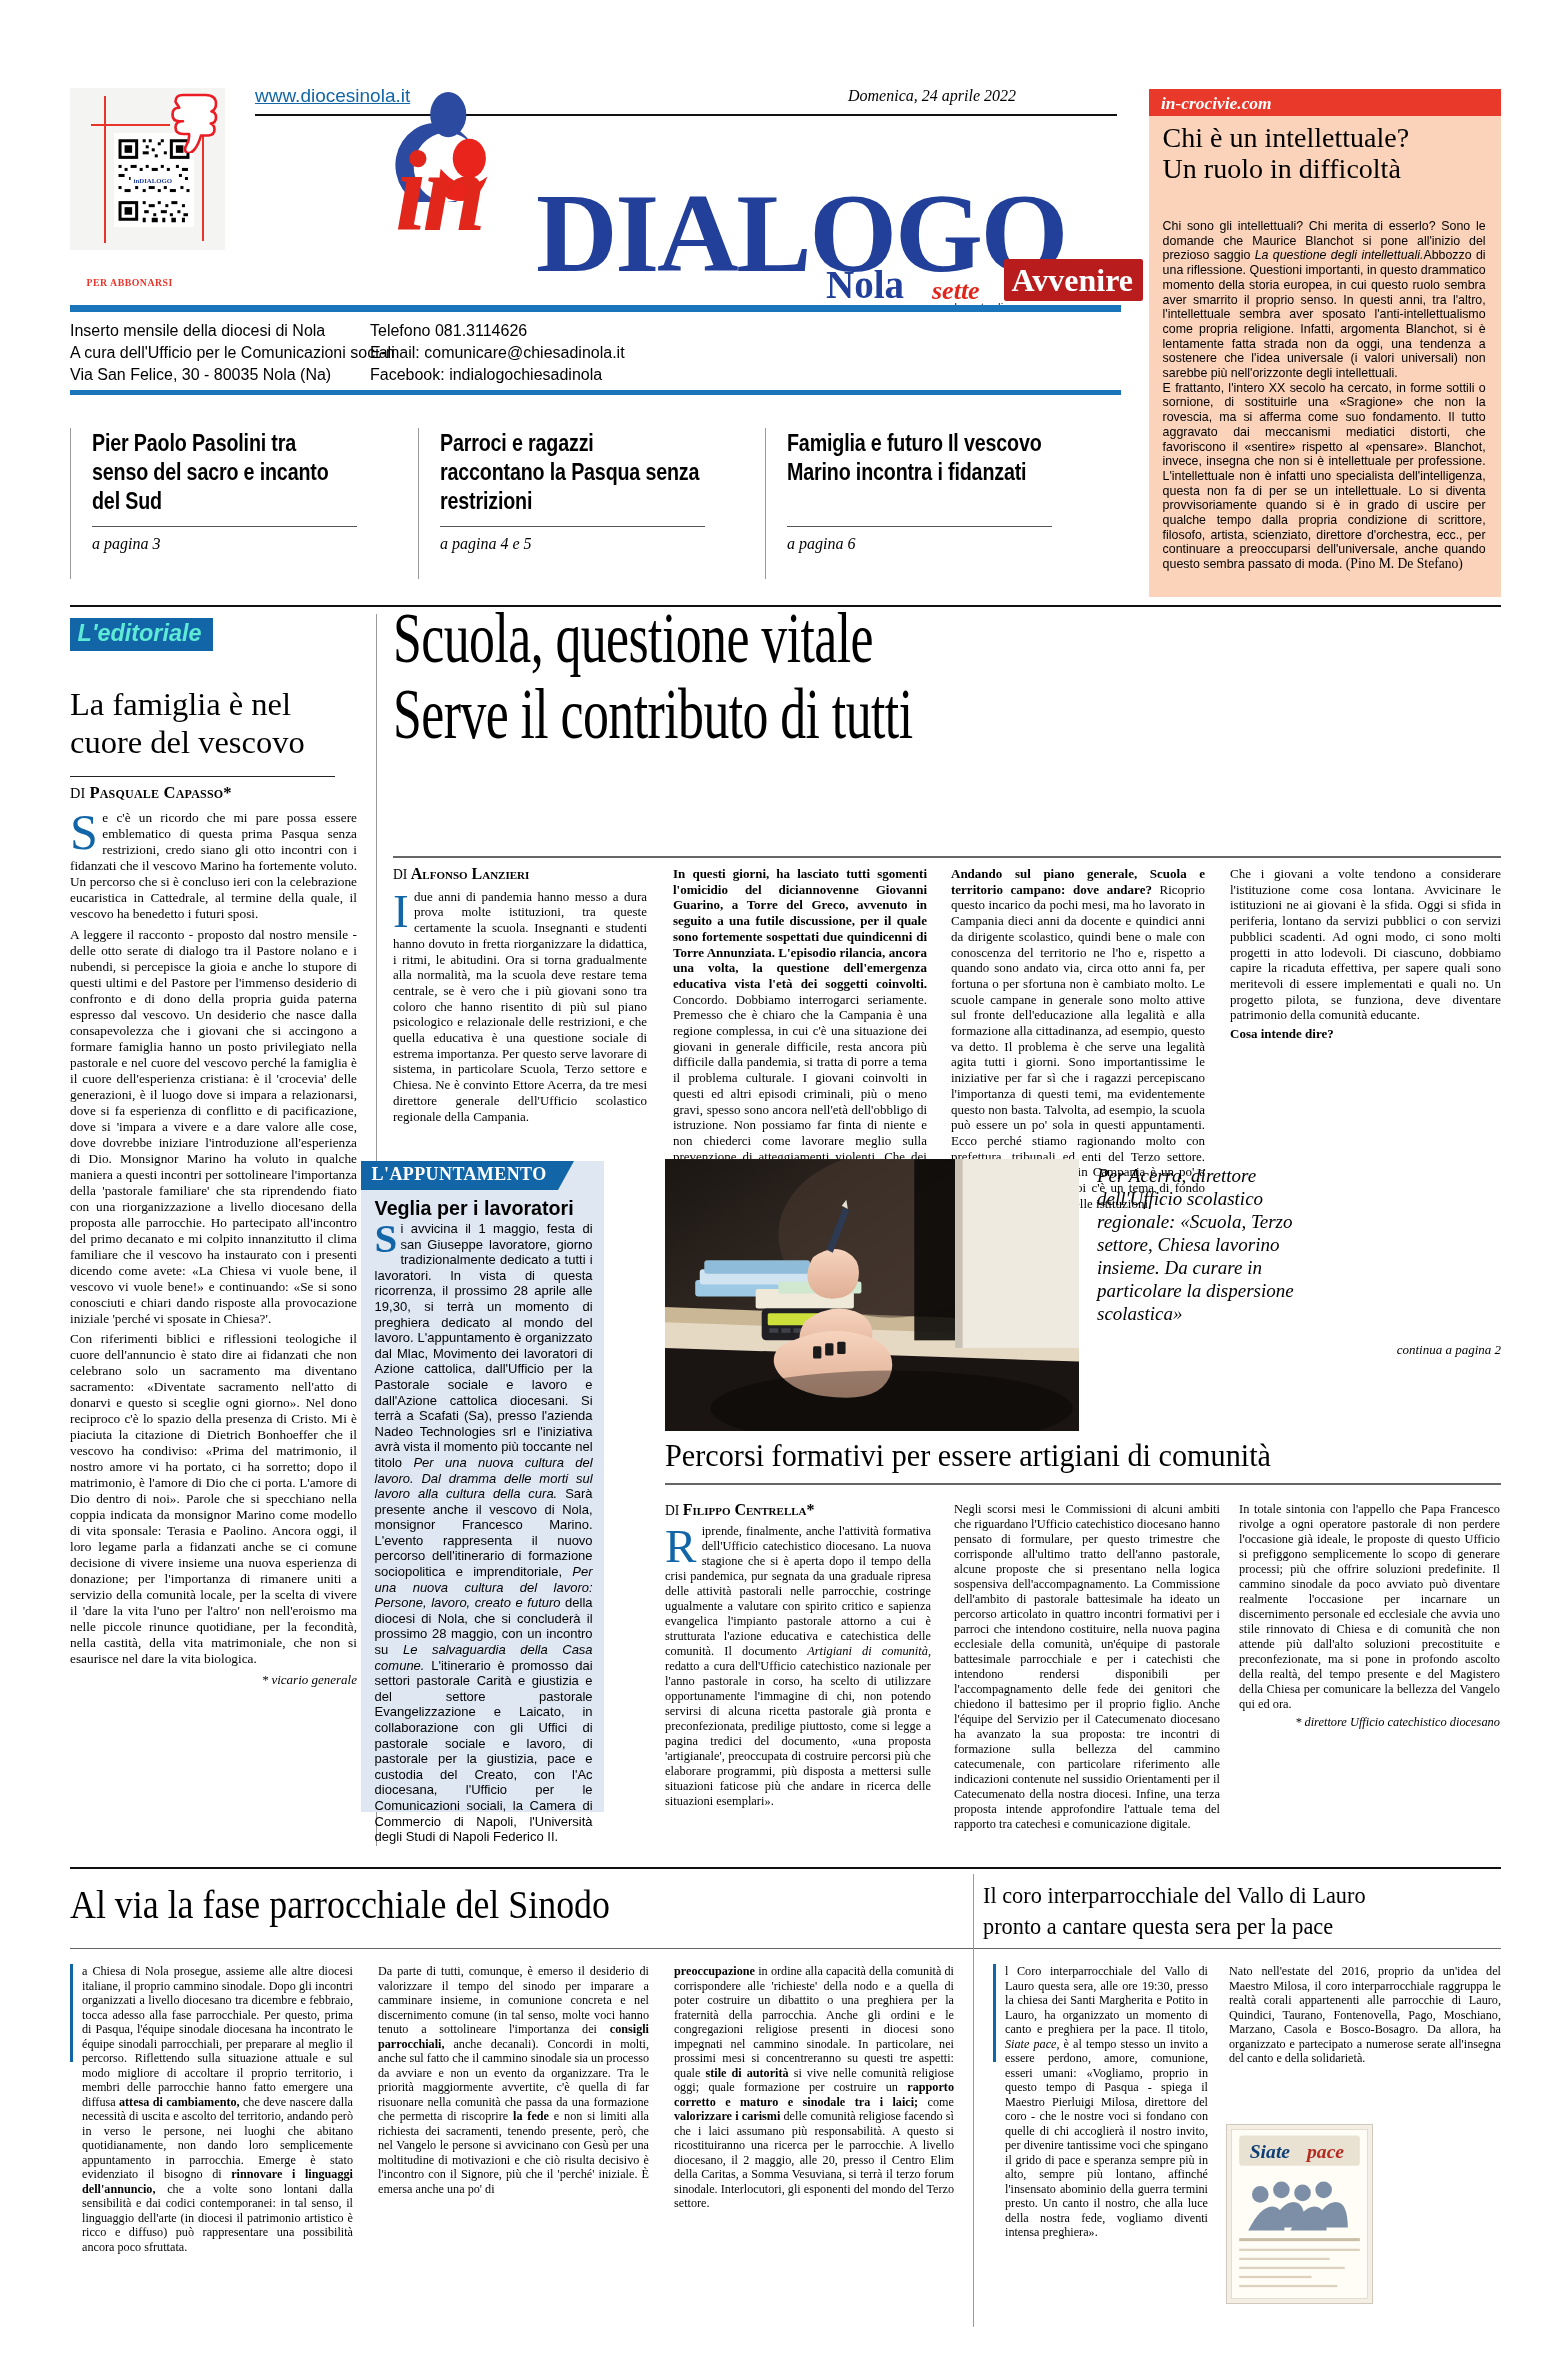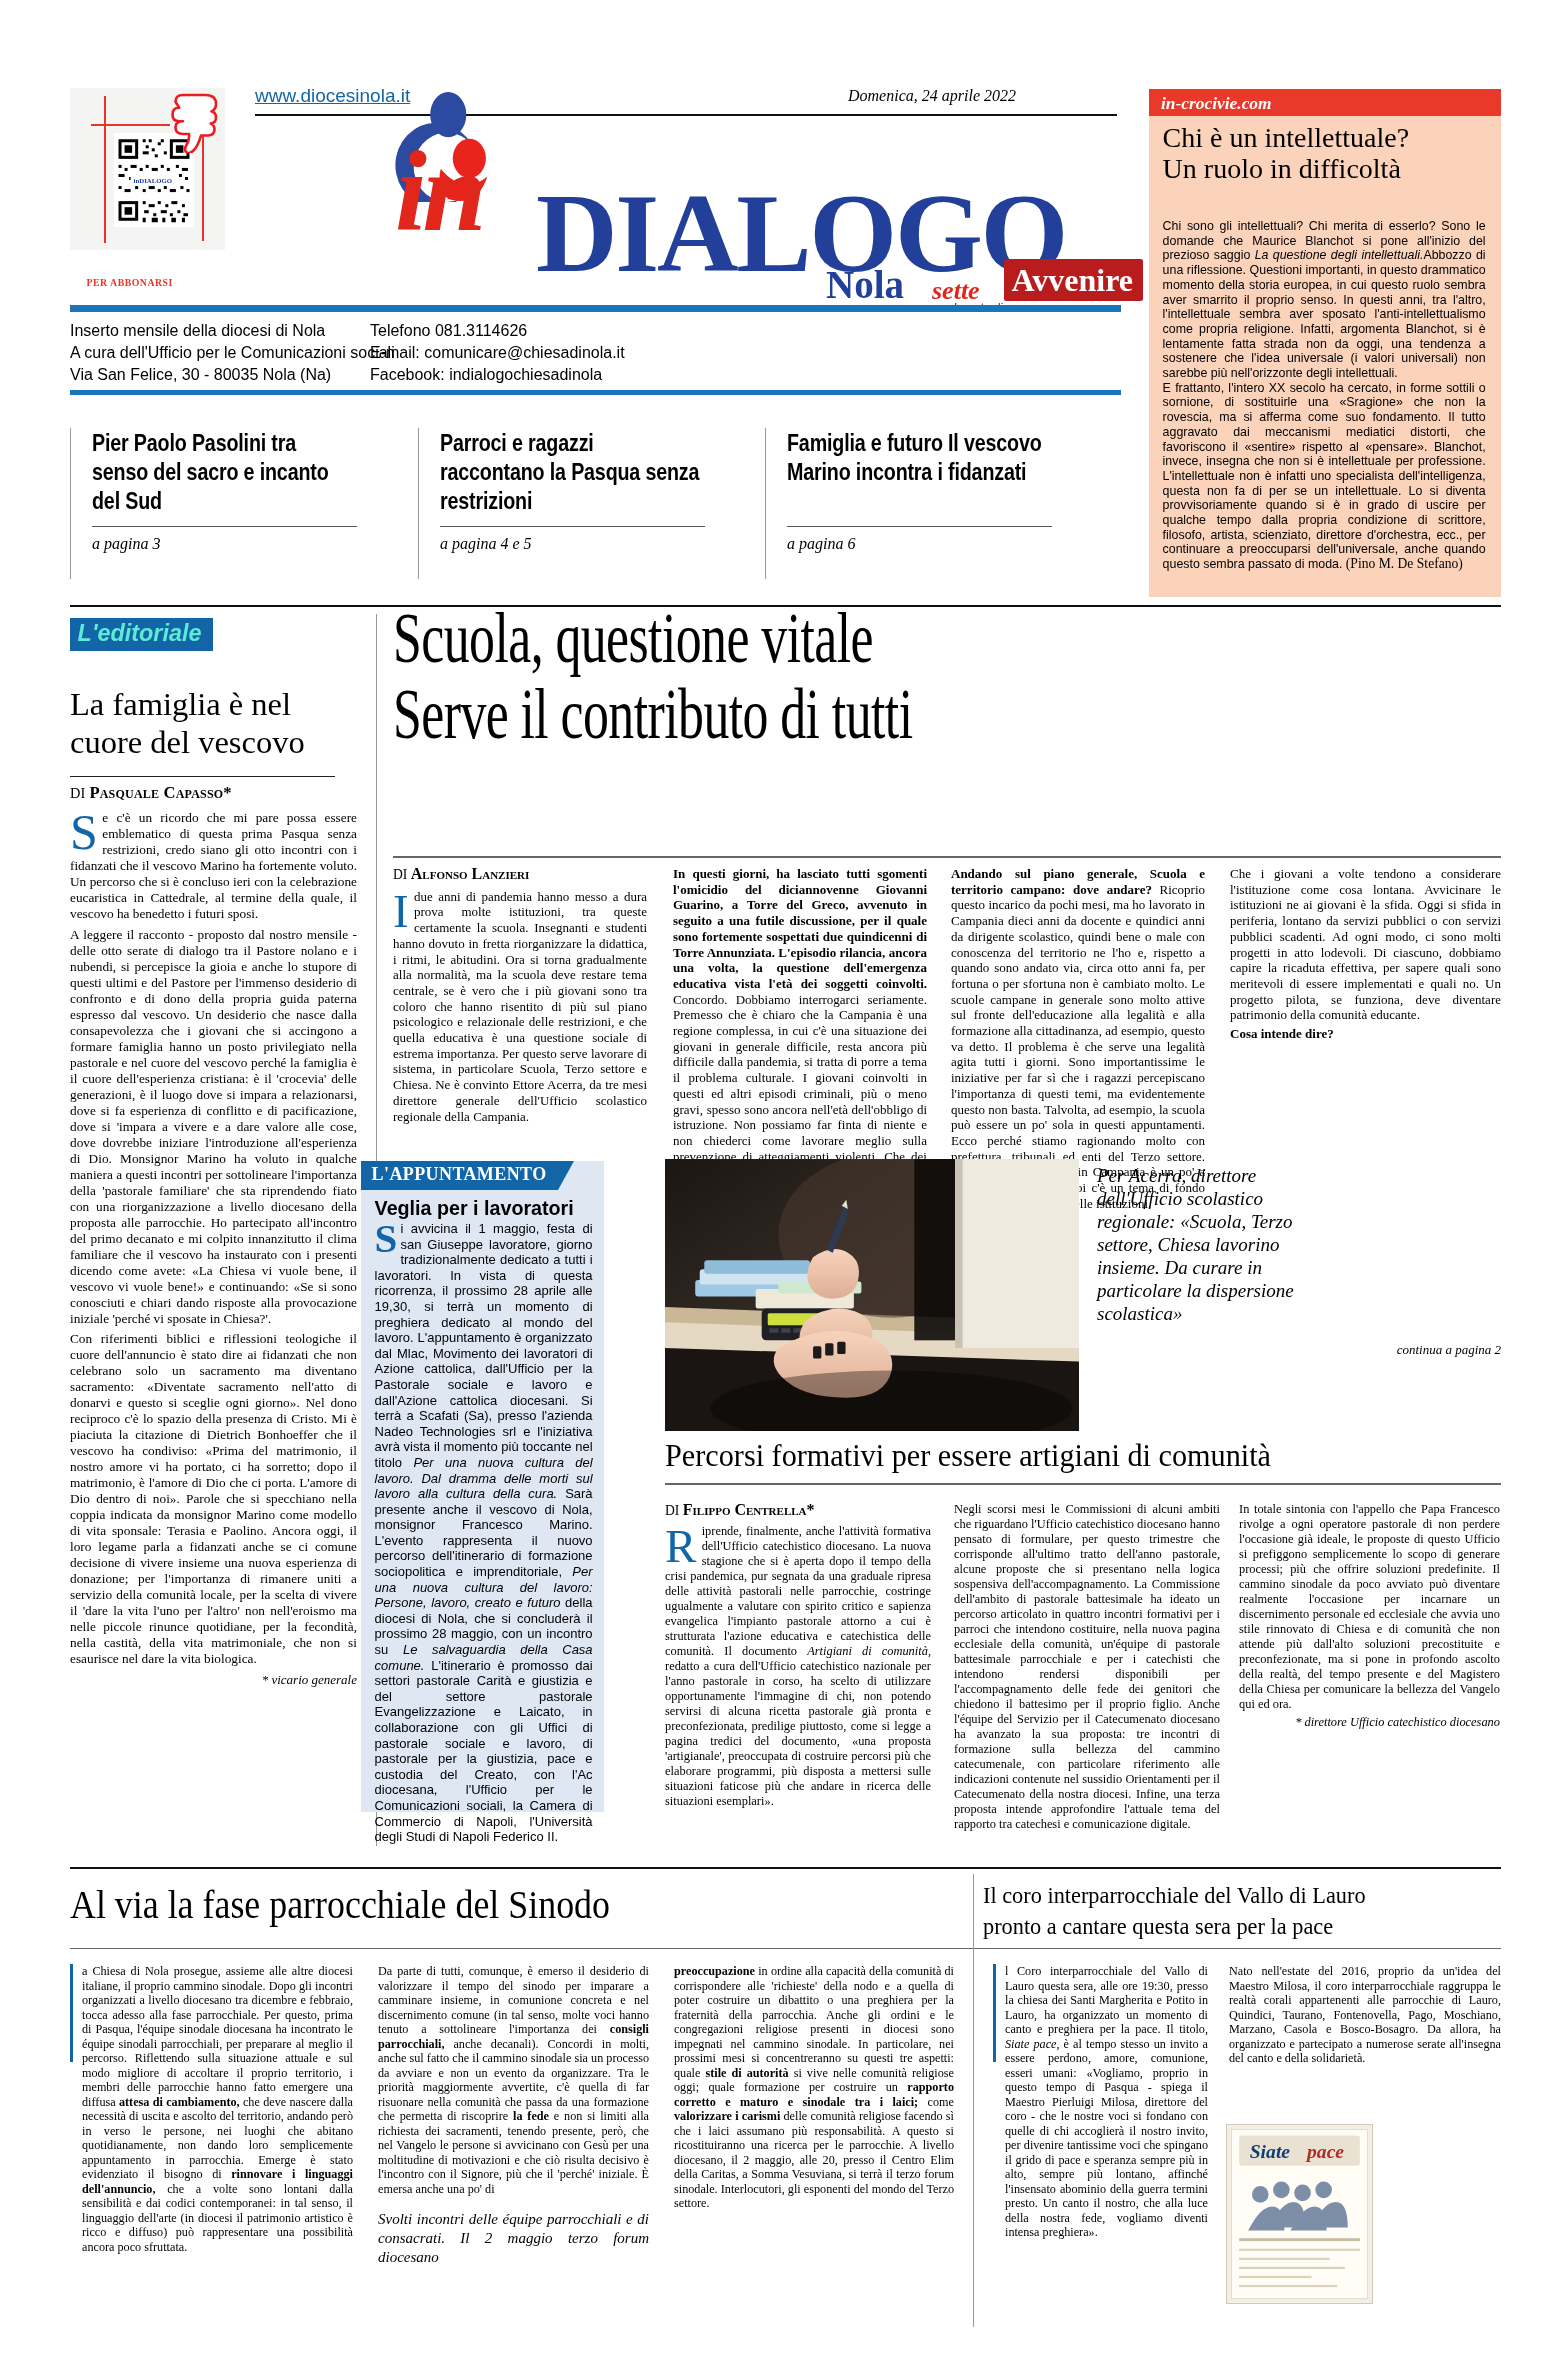--- a/index.html
+++ b/index.html
@@ -415,21 +415,20 @@
   <div class="vsep" style="left:973px;top:1874px;height:453px;"></div>
   <div class="vsep" style="left:70px;top:1964px;width:3px;height:98px;background:#1266a8;"></div>
   <div class="vsep" style="left:993px;top:1964px;width:3px;height:98px;background:#1266a8;"></div>
 
   <div class="bcol" style="left:82px;top:1964px;width:271px;">
     <span>a Chiesa di Nola prosegue, assieme alle altre diocesi italiane, il proprio cammino sinodale. Dopo gli incontri organizzati a livello diocesano tra dicembre e febbraio, tocca adesso alla fase parrocchiale. Per questo, prima di Pasqua, l'équipe sinodale diocesana ha incontrato le équipe sinodali parrocchiali, per preparare al meglio il percorso. Riflettendo sulla situazione attuale e sul modo migliore di accoltare il proprio territorio, i membri delle parrocchie hanno fatto emergere una diffusa </span><b>attesa di cambiamento,</b><span> che deve nascere dalla necessità di uscita e ascolto del territorio, andando però in verso le persone, nei luoghi che abitano quotidianamente, non dando loro semplicemente appuntamento in parrocchia. Emerge è stato evidenziato il bisogno di </span><b>rinnovare i linguaggi dell'annuncio,</b><span> che a volte sono lontani dalla sensibilità e dai codici contemporanei: in tal senso, il linguaggio dell'arte (in diocesi il patrimonio artistico è ricco e diffuso) può rappresentare una possibilità ancora poco sfruttata.</span>
   </div>
   <div class="bcol" style="left:378px;top:1964px;width:271px;">
     <span>Da parte di tutti, comunque, è emerso il desiderio di valorizzare il tempo del sinodo per imparare a camminare insieme, in comunione concreta e nel discernimento comune (in tal senso, molte voci hanno tenuto a sottolineare l'importanza dei </span><b>consigli parrocchiali,</b><span> anche decanali). Concordi in molti, anche sul fatto che il cammino sinodale sia un processo da avviare e non un evento da organizzare.</span>
     <span>Tra le priorità maggiormente avvertite, c'è quella di far risuonare nella comunità che passa da una formazione che permetta di riscoprire </span><b>la fede</b><span> e non si limiti alla richiesta dei sacramenti, tenendo presente, però, che nel Vangelo le persone si avvicinano con Gesù per una moltitudine di motivazioni e che ciò risulta decisivo è l'incontro con il Signore, più che il 'perché' iniziale. È emersa anche una po' di </span>
-    <div class="bot-kicker" style="margin-top:13.6px;">Svolti incontri delle équipe parrocchiali e di consacrati. Il 2 maggio terzo forum diocesano</div>
   </div>
   <div class="bcol" style="left:674px;top:1964px;width:280px;">
     <b>preoccupazione</b><span> in ordine alla capacità della comunità di corrispondere alle 'richieste' della nodo e a quella di poter costruire un dibattito o una preghiera per la fraternità della parrocchia. Anche gli ordini e le congregazioni religiose presenti in diocesi sono impegnati nel cammino sinodale. In particolare, nei prossimi mesi si concentreranno su questi tre aspetti: quale </span><b>stile di autorità</b><span> si vive nelle comunità religiose oggi; quale formazione per costruire un </span><b>rapporto corretto e maturo e sinodale tra i laici;</b><span> come </span><b>valorizzare i carismi</b><span> delle comunità religiose facendo sì che i laici assumano più responsabilità. A questo si ricostituiranno una ricerca per le parrocchie. A livello diocesano, il 2 maggio, alle 20, presso il Centro Elim della Caritas, a Somma Vesuviana, si terrà il terzo forum sinodale. Interlocutori, gli esponenti del mondo del Terzo settore.</span>
   </div>
 
   <div class="bcol" style="left:1005px;top:1964px;width:203px;">
     <span>l Coro interparrocchiale del Vallo di Lauro questa sera, alle ore 19:30, presso la chiesa dei Santi Margherita e Potito in Lauro, ha organizzato un momento di canto e preghiera per la pace. Il titolo, </span><i>Siate pace,</i><span> è al tempo stesso un invito a essere perdono, amore, comunione, esseri umani: «Vogliamo, proprio in questo tempo di Pasqua - spiega il Maestro Pierluigi Milosa, direttore del coro - che le nostre voci si fondano con quelle di chi accoglierà il nostro invito, per divenire tantissime voci che spingano il grido di pace e speranza sempre più in alto, sempre più lontano, affinché l'insensato abominio della guerra termini presto. Un canto il nostro, che alla luce della nostra fede, vogliamo diventi intensa preghiera».</span>
   </div>
   <div class="bcol" style="left:1229px;top:1964px;width:272px;">
     <span>Nato nell'estate del 2016, proprio da un'idea del Maestro Milosa, il coro interparrocchiale raggruppa le realtà corali appartenenti alle parrocchie di Lauro, Quindici, Taurano, Fontenovella, Pago, Moschiano, Marzano, Casola e Bosco-Bosagro. Da allora, ha organizzato e partecipato a numerose serate all'insegna del canto e della solidarietà.</span>

